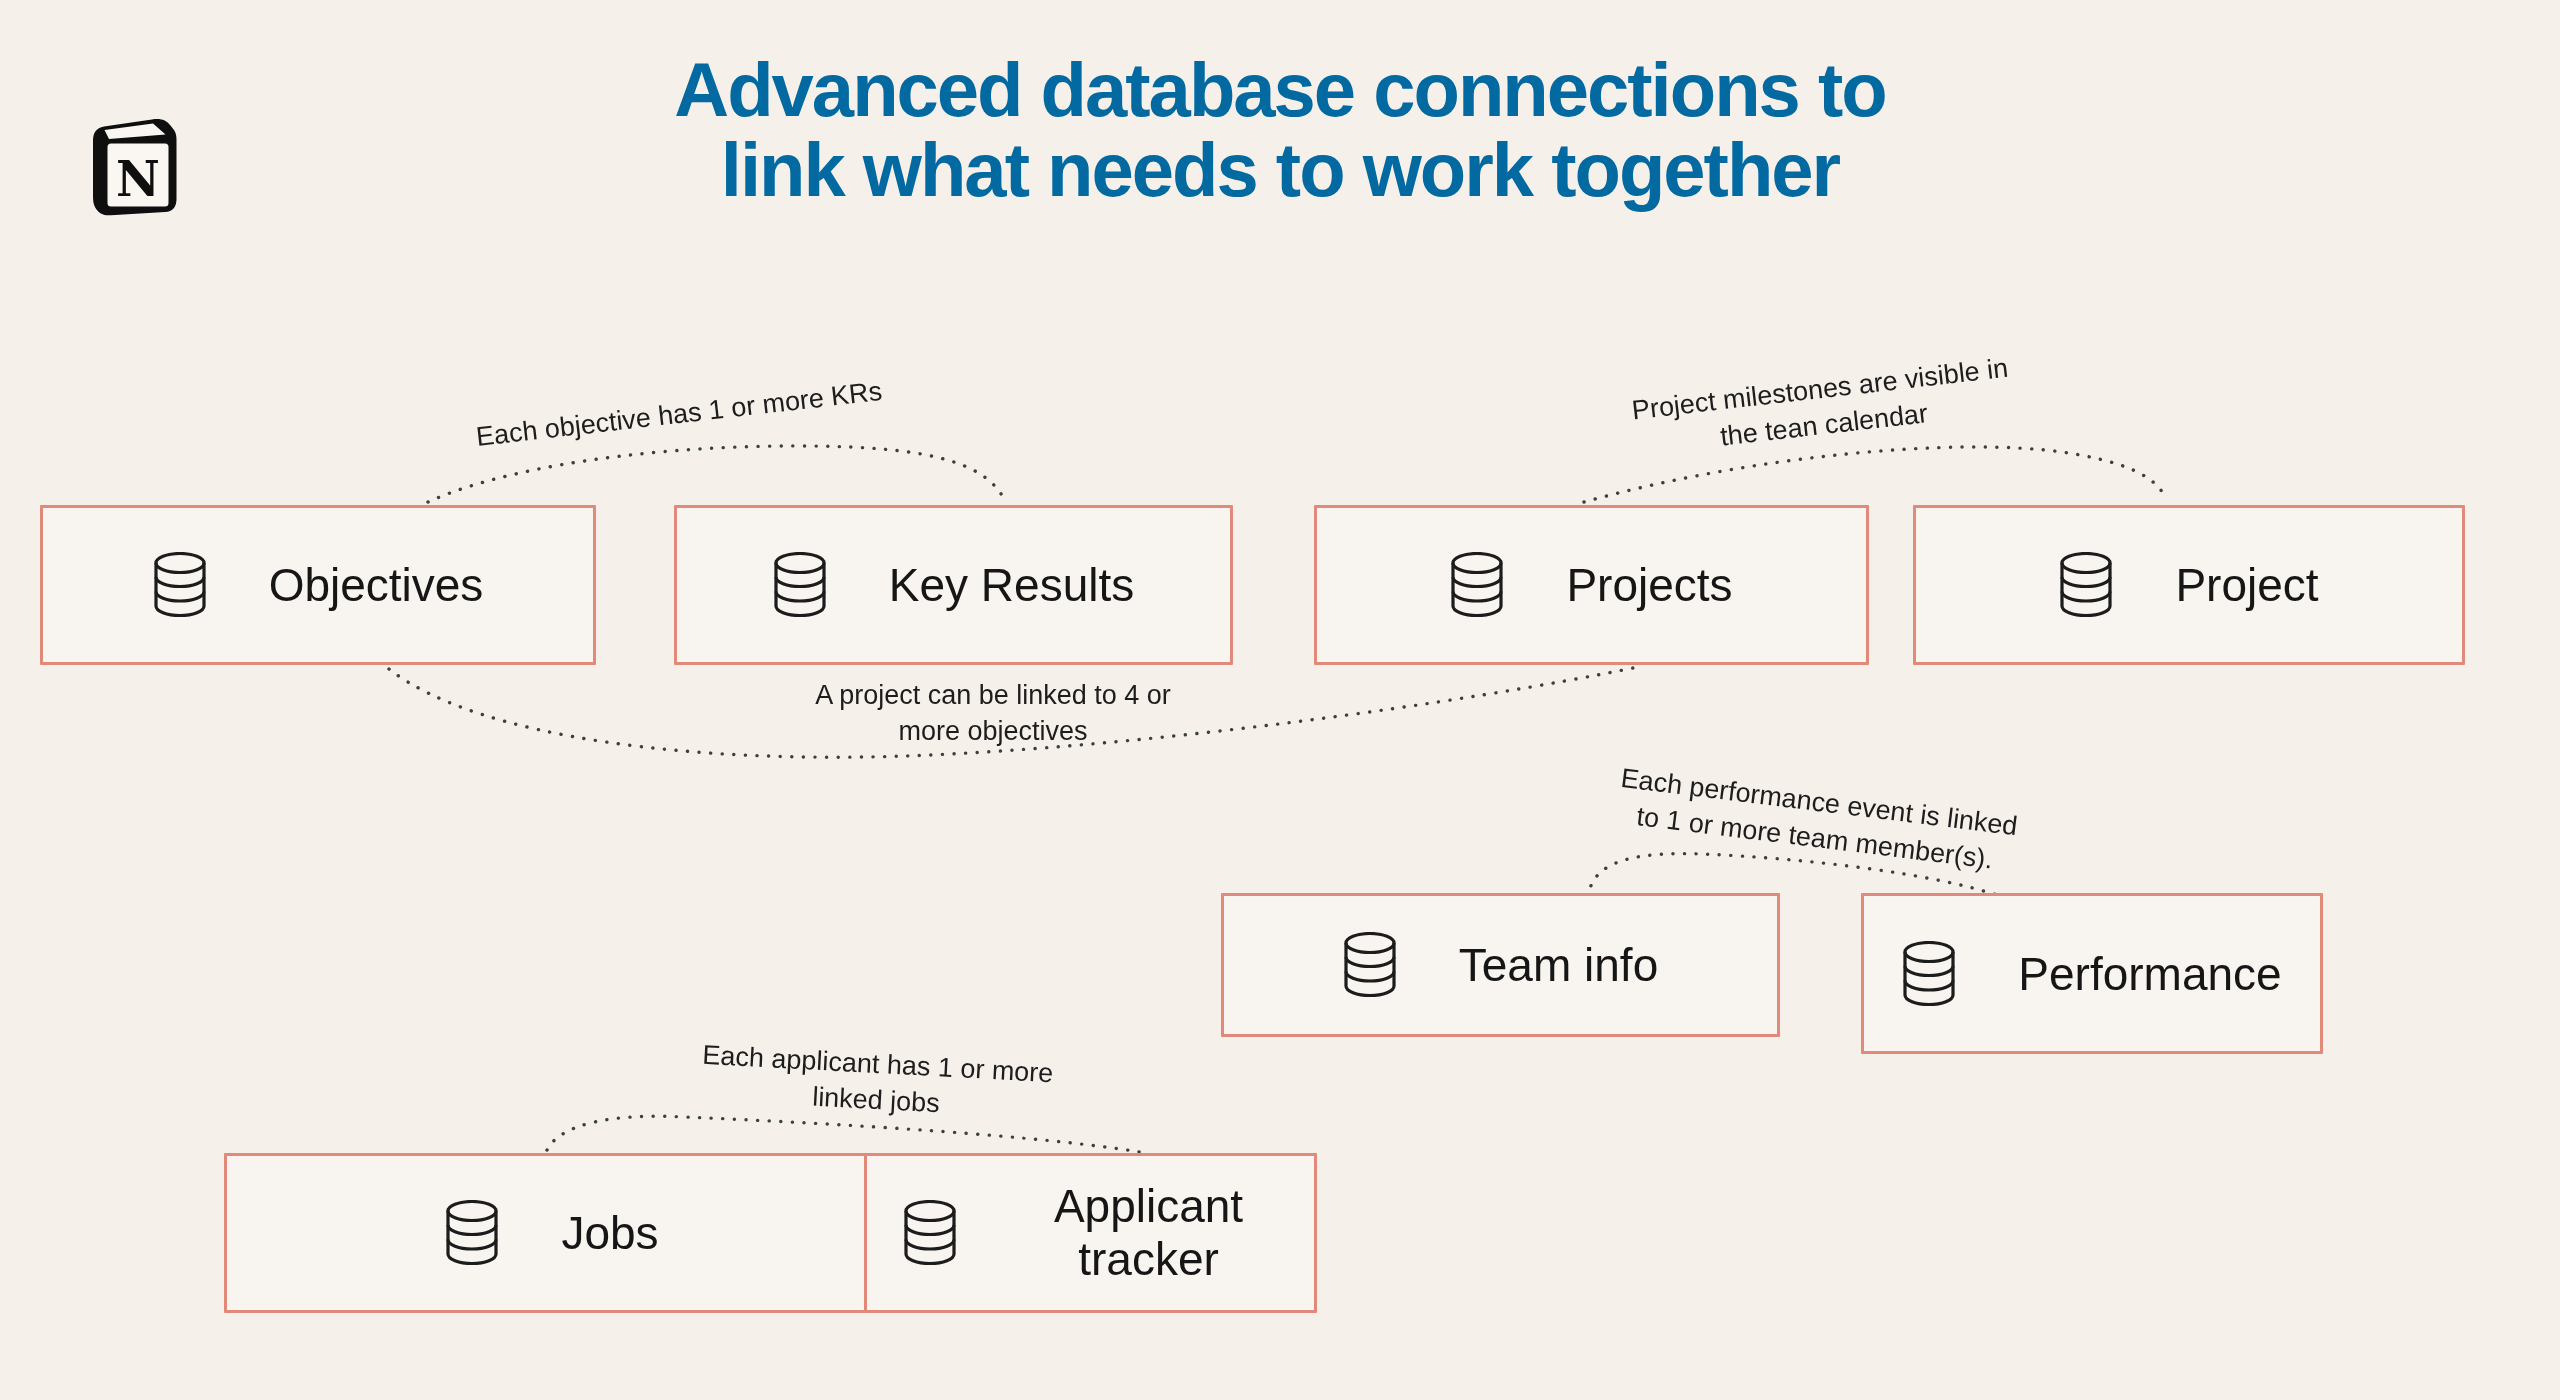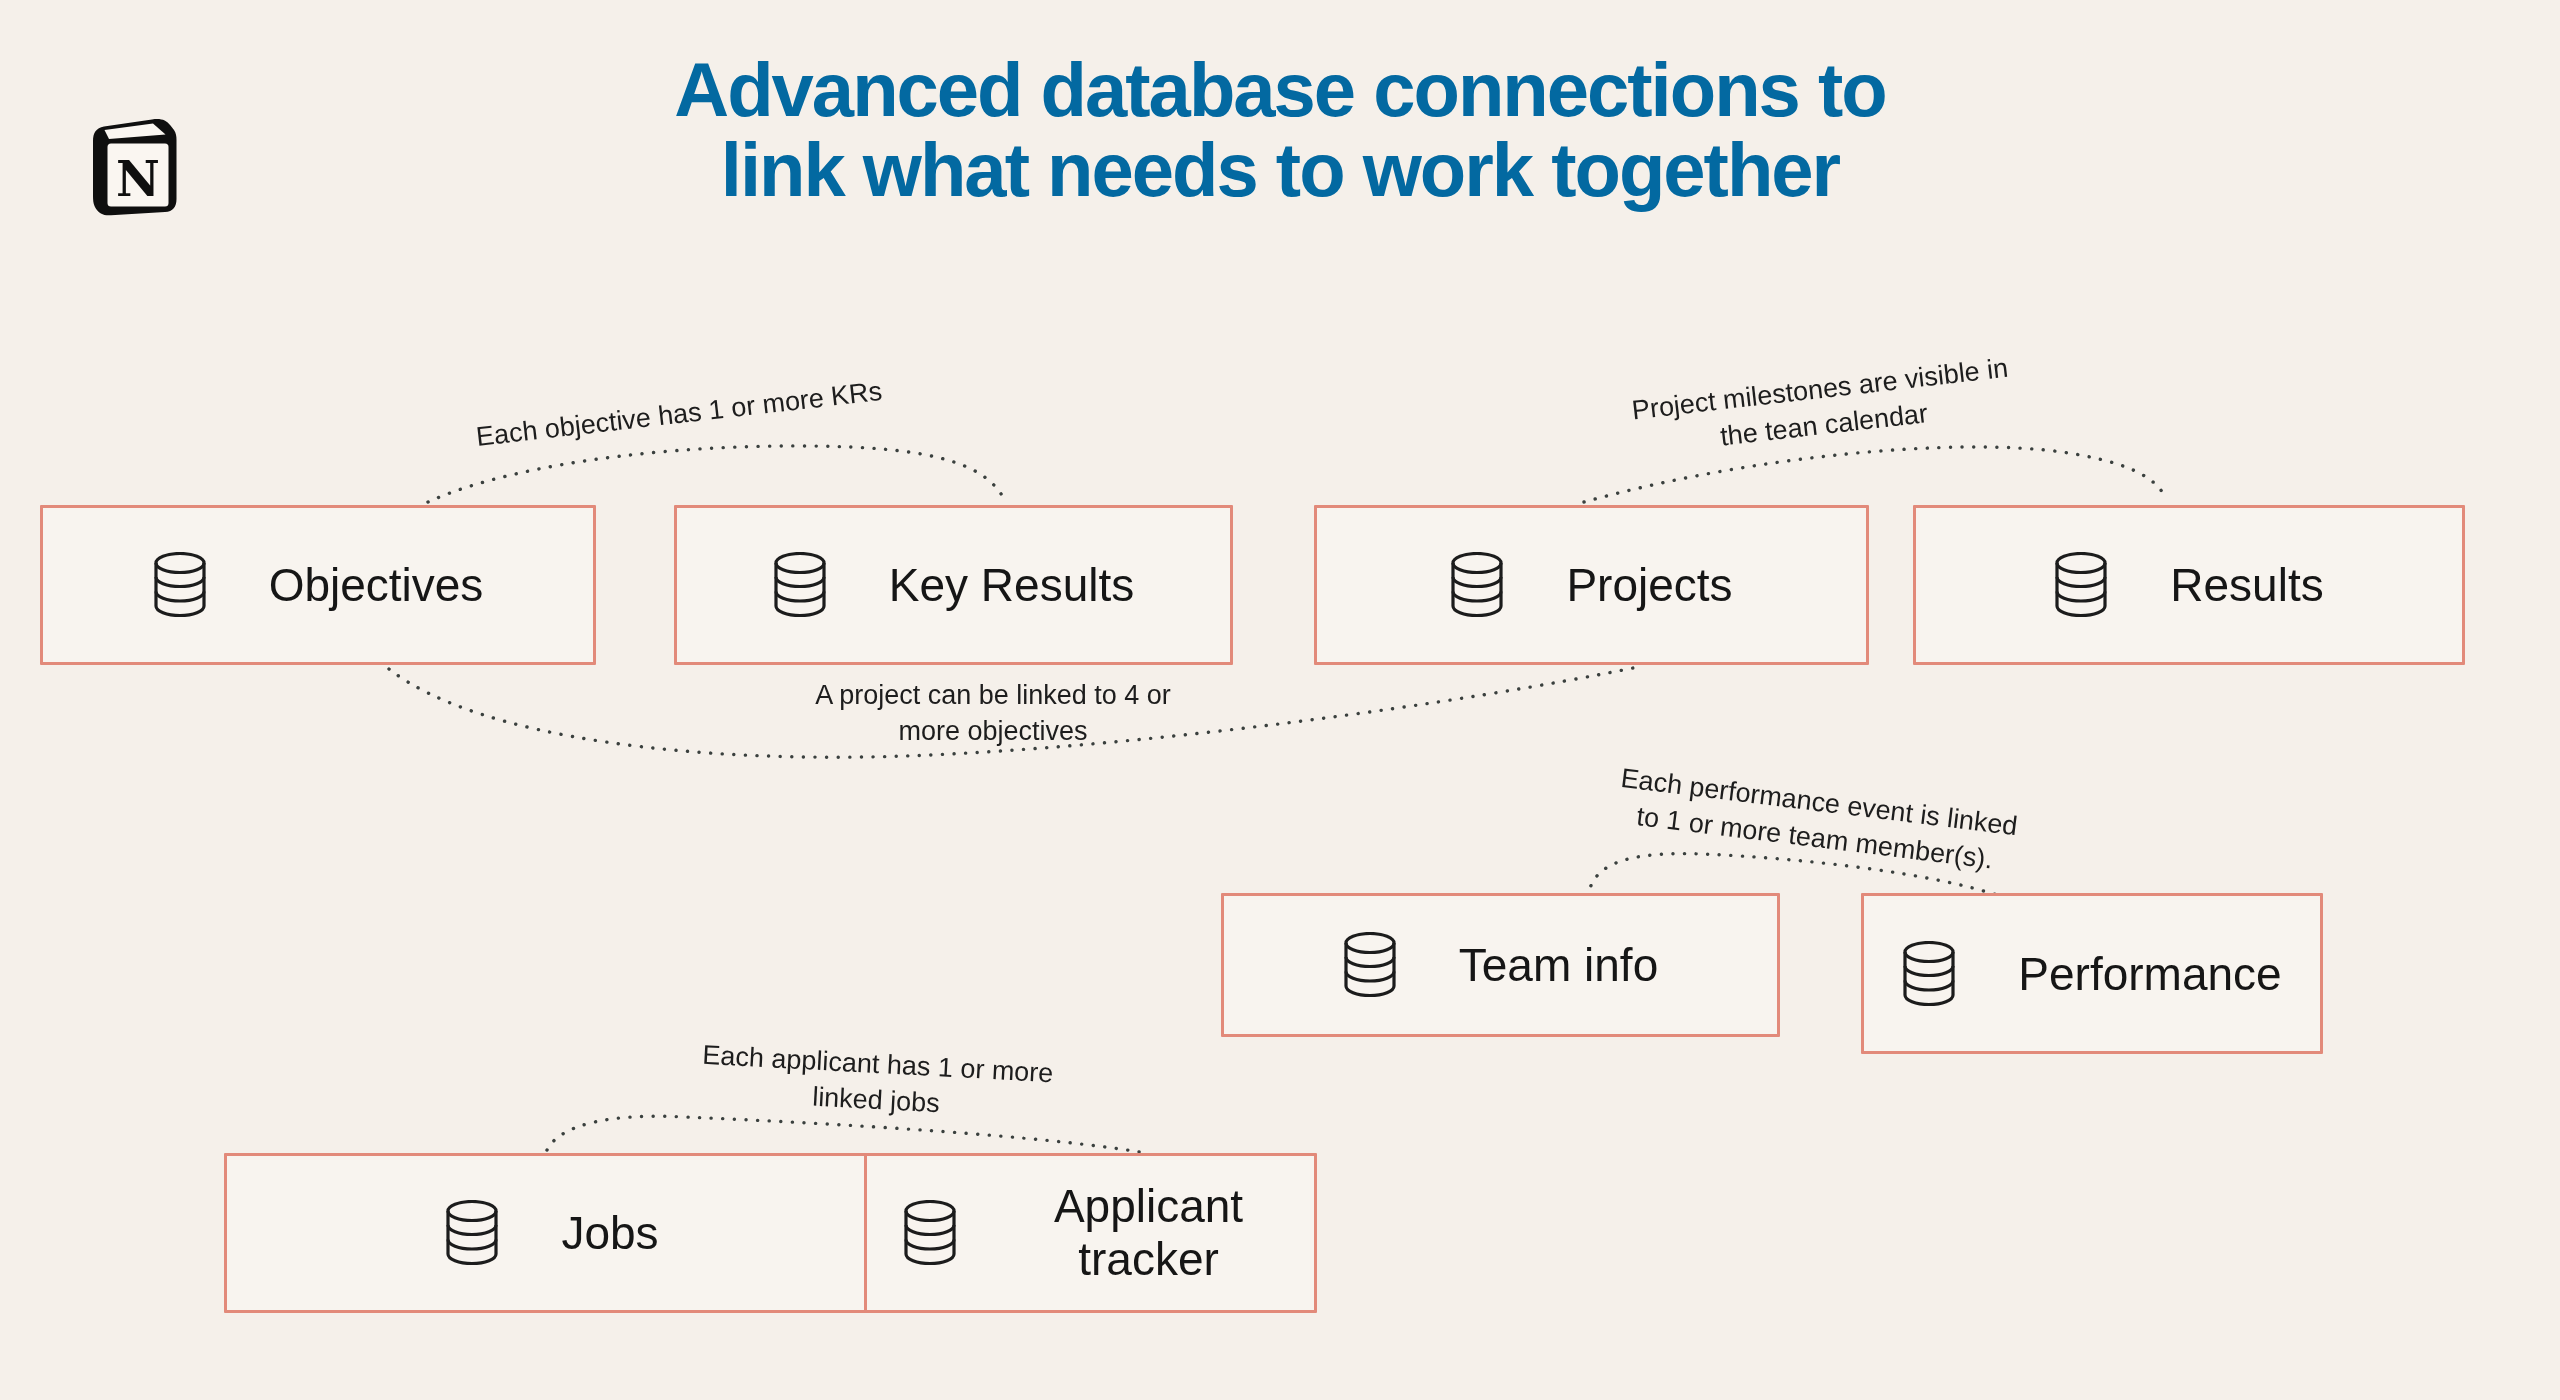--- a/index.html
+++ b/index.html
@@ -118,21 +118,21 @@
   <div class="db-box b-calendar">
     <svg class="db-icon" viewBox="0 0 54 66">
       <g fill="none" stroke="#1c1c1c" stroke-width="3.2">
         <ellipse cx="27" cy="11" rx="24" ry="9.5"></ellipse>
         <path d="M3 11 V54 M51 11 V54"></path>
         <path d="M3 25 A24 9.5 0 0 0 51 25"></path>
         <path d="M3 39.5 A24 9.5 0 0 0 51 39.5"></path>
         <path d="M3 54 A24 9.5 0 0 0 51 54"></path>
       </g>
     </svg>
-    <span class="db-label">Results</span>
+    <span class="db-label">Project</span>
   </div>
 
   <div class="db-box b-team-info">
     <svg class="db-icon" viewBox="0 0 54 66">
       <g fill="none" stroke="#1c1c1c" stroke-width="3.2">
         <ellipse cx="27" cy="11" rx="24" ry="9.5"></ellipse>
         <path d="M3 11 V54 M51 11 V54"></path>
         <path d="M3 25 A24 9.5 0 0 0 51 25"></path>
         <path d="M3 39.5 A24 9.5 0 0 0 51 39.5"></path>
         <path d="M3 54 A24 9.5 0 0 0 51 54"></path>

